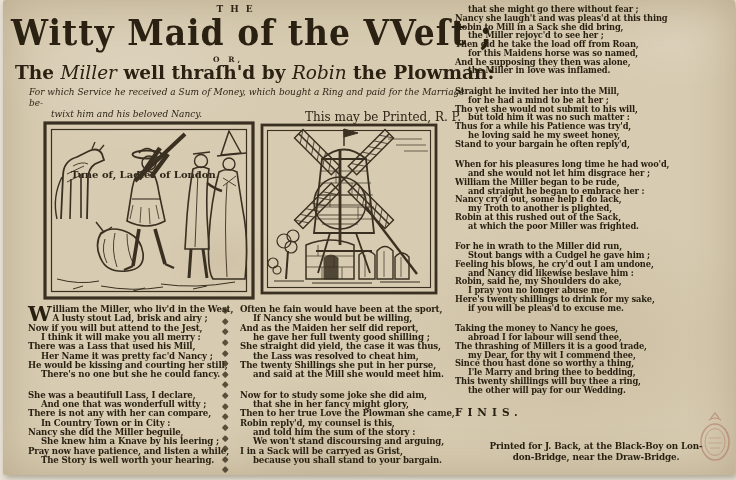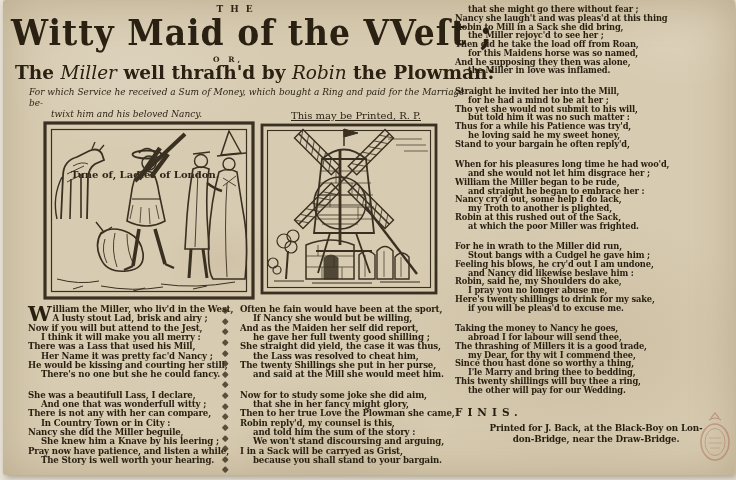--- a/index.html
+++ b/index.html
@@ -23,21 +23,21 @@
     transform:scaleY(1.05);color:#2a2112;}
   #or-word{top:55px;left:0;width:450px;text-align:center;font-size:7.5px;
     letter-spacing:3px;font-weight:bold;}
   #subtitle{top:62px;left:12px;width:452px;text-align:left;font-size:18.5px;
     font-weight:bold;white-space:nowrap;color:#2a2112;}
   #subtitle .ital{font-style:italic;font-weight:normal;}
   #dedication{top:87px;left:26px;width:436px;font-size:9px;font-style:italic;
     line-height:11px;}
   #dedication .d2{padding-left:22px;}
   #tune-line{top:121px;left:68px;font-size:10px;font-weight:bold;margin-top:48px;}
-  #license-line{top:110px;left:288px;font-size:10px;text-decoration:underline;}
+  #license-line{top:110px;left:302px;font-size:12px;}
   
   #woodcut-left{left:40px;top:121px;width:212px;height:179px;}
   #woodcut-right{left:257px;top:123px;width:178px;height:172px;}
   svg{display:block;}
   
   .col{line-height:9.35px;font-size:8.6px;font-weight:bold;
     letter-spacing:-0.15px;color:#271f10;}
   #col-left{left:25px;top:305px;width:196px;}
   #col-middle{left:237px;top:305px;width:212px;}
   #col-right{left:452px;top:5px;width:282px;font-size:8.3px;line-height:8.75px;}
@@ -48,21 +48,21 @@
   .dropcap{font-size:21px;float:left;line-height:17px;margin-right:1px;
     font-weight:bold;}
   
   #ornament-divider{left:218px;top:308px;height:164px;width:8px;display:flex;
     flex-direction:column;justify-content:space-between;align-items:center;}
   .floret{width:4.5px;height:4.5px;background:#3a2f1d;transform:rotate(45deg);
     opacity:.8;border-radius:1px;}
   
   #finis{font-size:10.5px;letter-spacing:5px;margin-top:14px;
     font-weight:bold;}
-  #imprint{width:252px;margin:6px auto 0;text-align:center;font-size:8.8px;
+  #imprint{width:252px;margin:24px auto 0;text-align:center;font-size:8.8px;
     line-height:11px;font-weight:bold;}
   
   #stamp{left:692px;top:410px;width:40px;height:62px;opacity:.55;}
 </style>
 </head>
 <body>
 
 <div id="paper">
 
   <div class="abs" id="hdr-the">THE</div>

